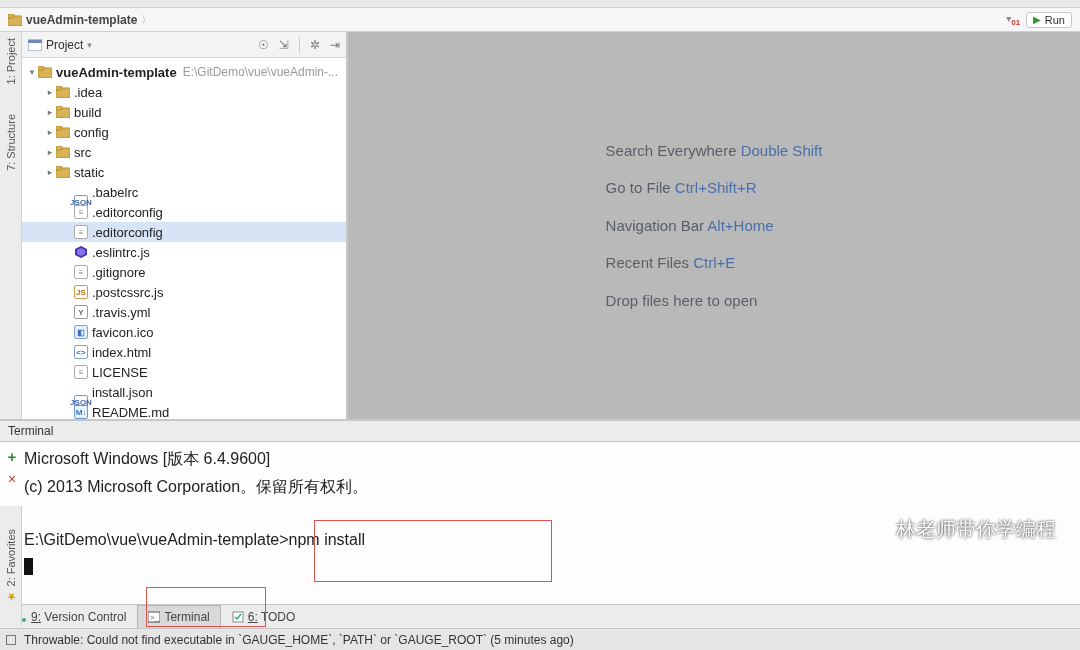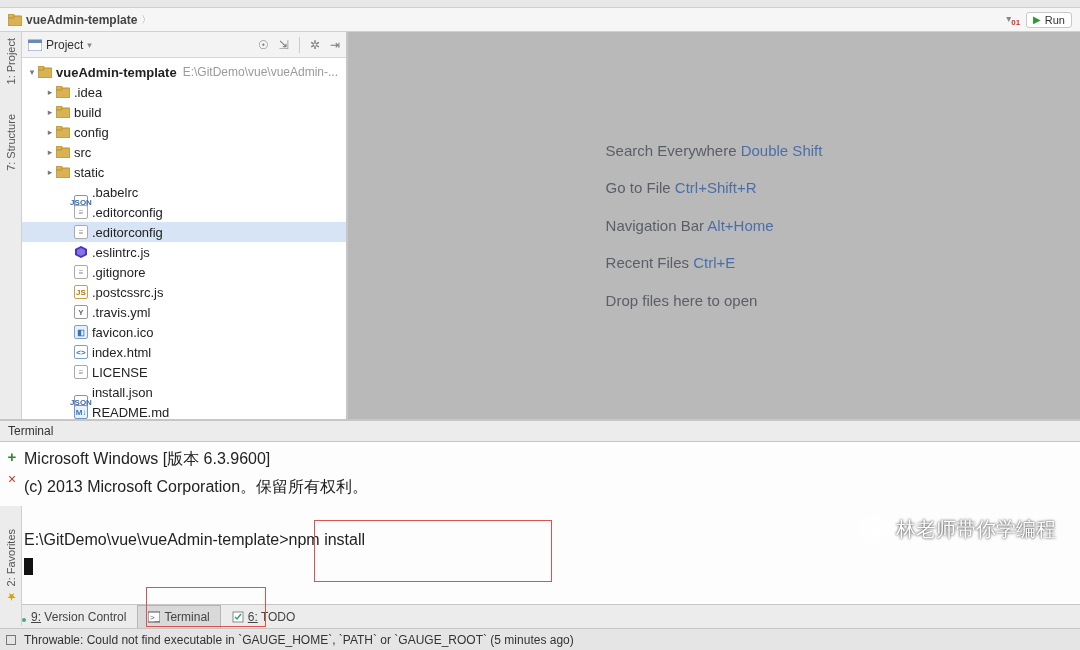--- a/index.html
+++ b/index.html
@@ -293,21 +293,21 @@
 
   <div class="termheader">
     <span>Terminal</span>
   </div>
 
   <div class="terminalbody">
     <div class="termside">
       <span class="plus">+</span>
       <span class="close">×</span>
     </div>
-    <div class="termout"><span>Microsoft Windows [版本 6.3.9600]</span>
+    <div class="termout"><span>Microsoft Windows [版本 6.4.9600]</span>
 <span>(c) 2013 Microsoft Corporation。保留所有权利。</span>
 
 <span>E:\GitDemo\vue\vueAdmin-template&gt;</span><span>npm install</span>
 <span class="caret"></span>
       <div class="highlight-box" style="left:290px; top:78px; width:238px; height:62px;"></div>
     </div>
 
     <div class="watermark">
       <span class="bubble"></span>
       <span>林老师带你学编程</span>

